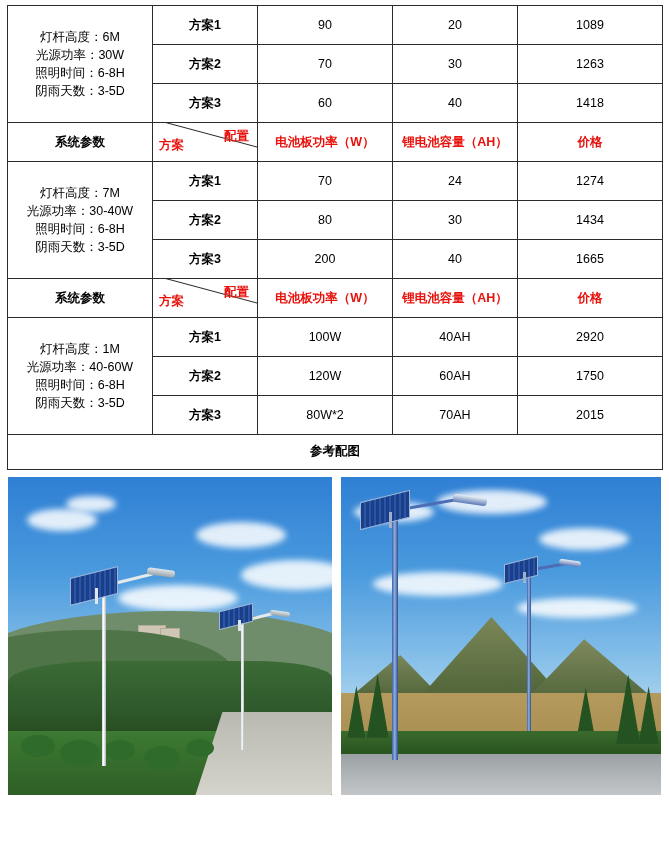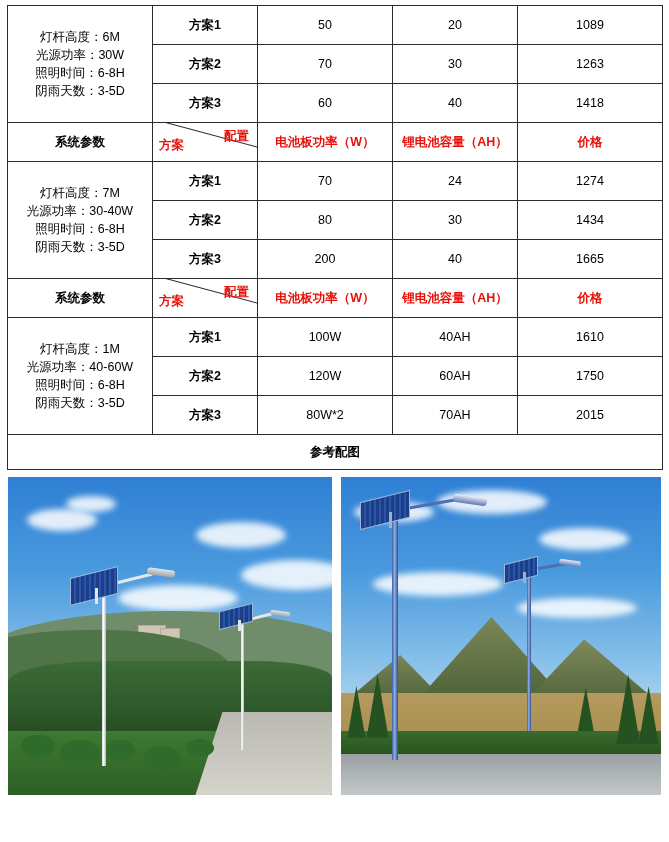--- a/index.html
+++ b/index.html
@@ -95,20 +95,21 @@
     color: #e8120c;
     font-size: 12.5px;
   }
   .plan-cell { font-weight: bold; height: 34px; }
   .num-cell { font-size: 12.5px; height: 34px; }
 
   .refrow td {
     height: 30px;
     font-weight: bold;
     font-size: 13px;
+    font-family: Liberation Mono, monospace;
   }
 
   .photos {
     display: flex;
     gap: 7px;
     margin: 6px 7px 0 7px;
     width: 655px;
     height: 320px;
   }
   .photo {
@@ -278,21 +279,21 @@
     <tbody>
 
       <tr>
         <td class="param-cell" rowspan="3">
           <span class="ln">灯杆高度：6M</span>
           <span class="ln">光源功率：30W</span>
           <span class="ln">照明时间：6-8H</span>
           <span class="ln">阴雨天数：3-5D</span>
         </td>
         <td class="plan-cell">方案1</td>
-        <td class="num-cell">50</td>
+        <td class="num-cell">90</td>
         <td class="num-cell">20</td>
         <td class="num-cell">1089</td>
       </tr>
       <tr>
         <td class="plan-cell">方案2</td>
         <td class="num-cell">70</td>
         <td class="num-cell">30</td>
         <td class="num-cell">1263</td>
       </tr>
       <tr>
@@ -354,21 +355,21 @@
       <tr>
         <td class="param-cell" rowspan="3">
           <span class="ln">灯杆高度：1M</span>
           <span class="ln">光源功率：40-60W</span>
           <span class="ln">照明时间：6-8H</span>
           <span class="ln">阴雨天数：3-5D</span>
         </td>
         <td class="plan-cell">方案1</td>
         <td class="num-cell">100W</td>
         <td class="num-cell">40AH</td>
-        <td class="num-cell">1610</td>
+        <td class="num-cell">2920</td>
       </tr>
       <tr>
         <td class="plan-cell">方案2</td>
         <td class="num-cell">120W</td>
         <td class="num-cell">60AH</td>
         <td class="num-cell">1750</td>
       </tr>
       <tr>
         <td class="plan-cell">方案3</td>
         <td class="num-cell">80W*2</td>

